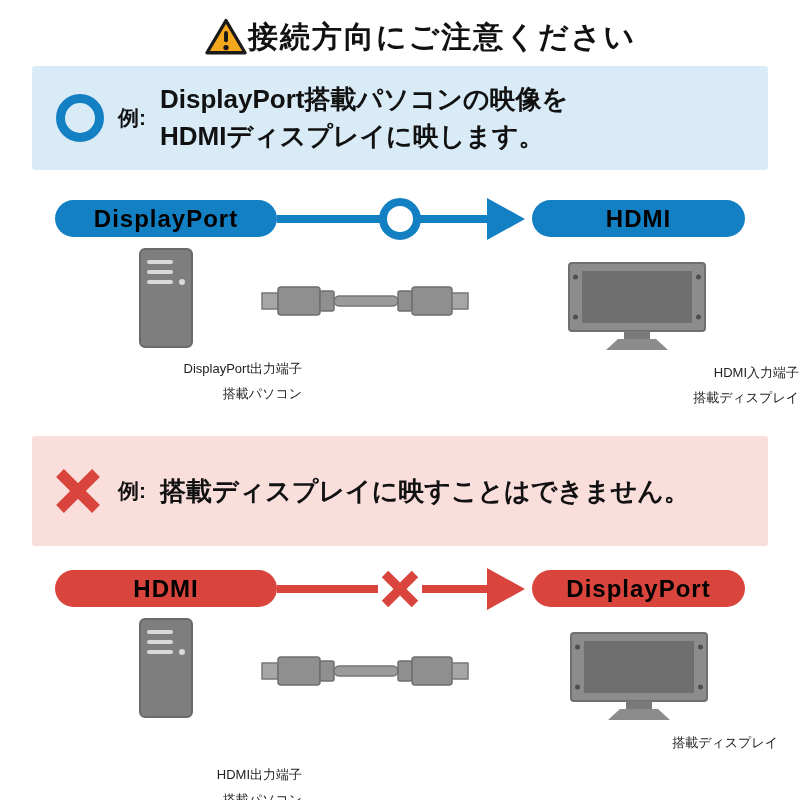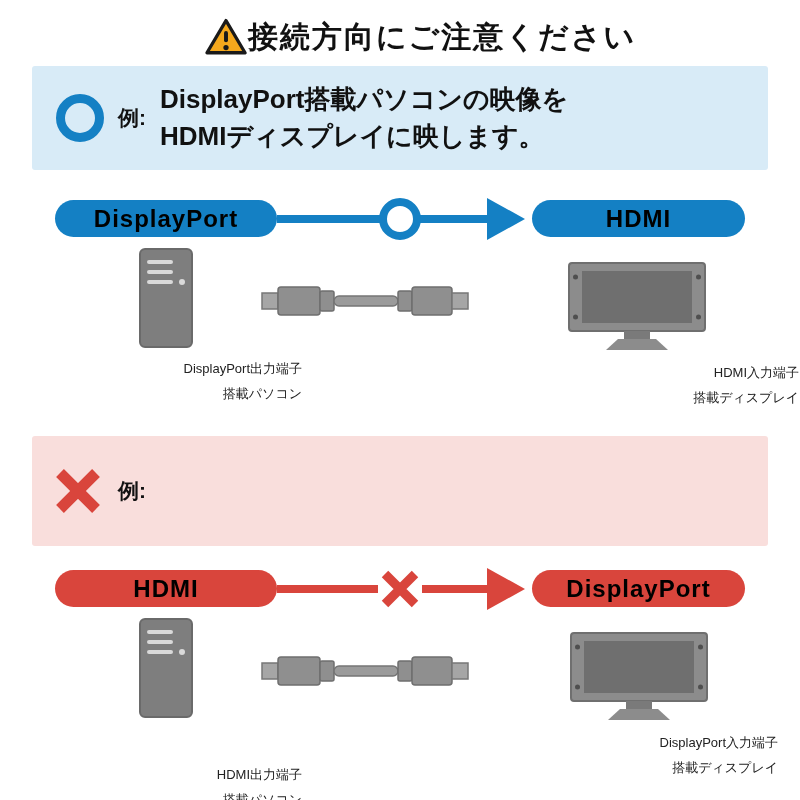--- a/index.html
+++ b/index.html
@@ -136,20 +136,21 @@
   </div>
 
   <div class="example-box box-bad">
     <span class="x-lg">
       <svg width="48" height="48" viewBox="0 0 48 48">
         <path d="M6 6 L42 42 M42 6 L6 42" stroke="#d9453c" stroke-width="11" stroke-linecap="butt"></path>
       </svg>
     </span>
     <span class="rei">例:</span>
     <div class="box-text">
+      <div>搭載ディスプレイに映すことはできません。</div>
     </div>
   </div>
 
   <div class="flow2">
     <div class="pill pill-red pill-src">HDMI</div>
     <svg class="arrow2" width="248" height="46" viewBox="0 0 248 46">
       <rect x="0" y="19" width="214" height="8" fill="#d9453c"></rect>
       <polygon points="210,2 248,23 210,44" fill="#d9453c"></polygon>
     </svg>
     <span class="x-mid">
@@ -191,17 +192,16 @@
       <rect x="56" y="69" width="26" height="8" fill="#7a7a7a"></rect>
       <path d="M38 88 L50 77 H88 L100 88 Z" fill="#8c8c8c"></path>
     </svg>
   </span>
 
   <div class="caption cap2-left">
     <div>HDMI出力端子</div>
     <div>搭載パソコン</div>
   </div>
   <div class="caption cap2-right">
-    <div>DisplayPort入力端子</div>
     <div>搭載ディスプレイ</div>
   </div>
 
 </div>
 
 </body></html>

